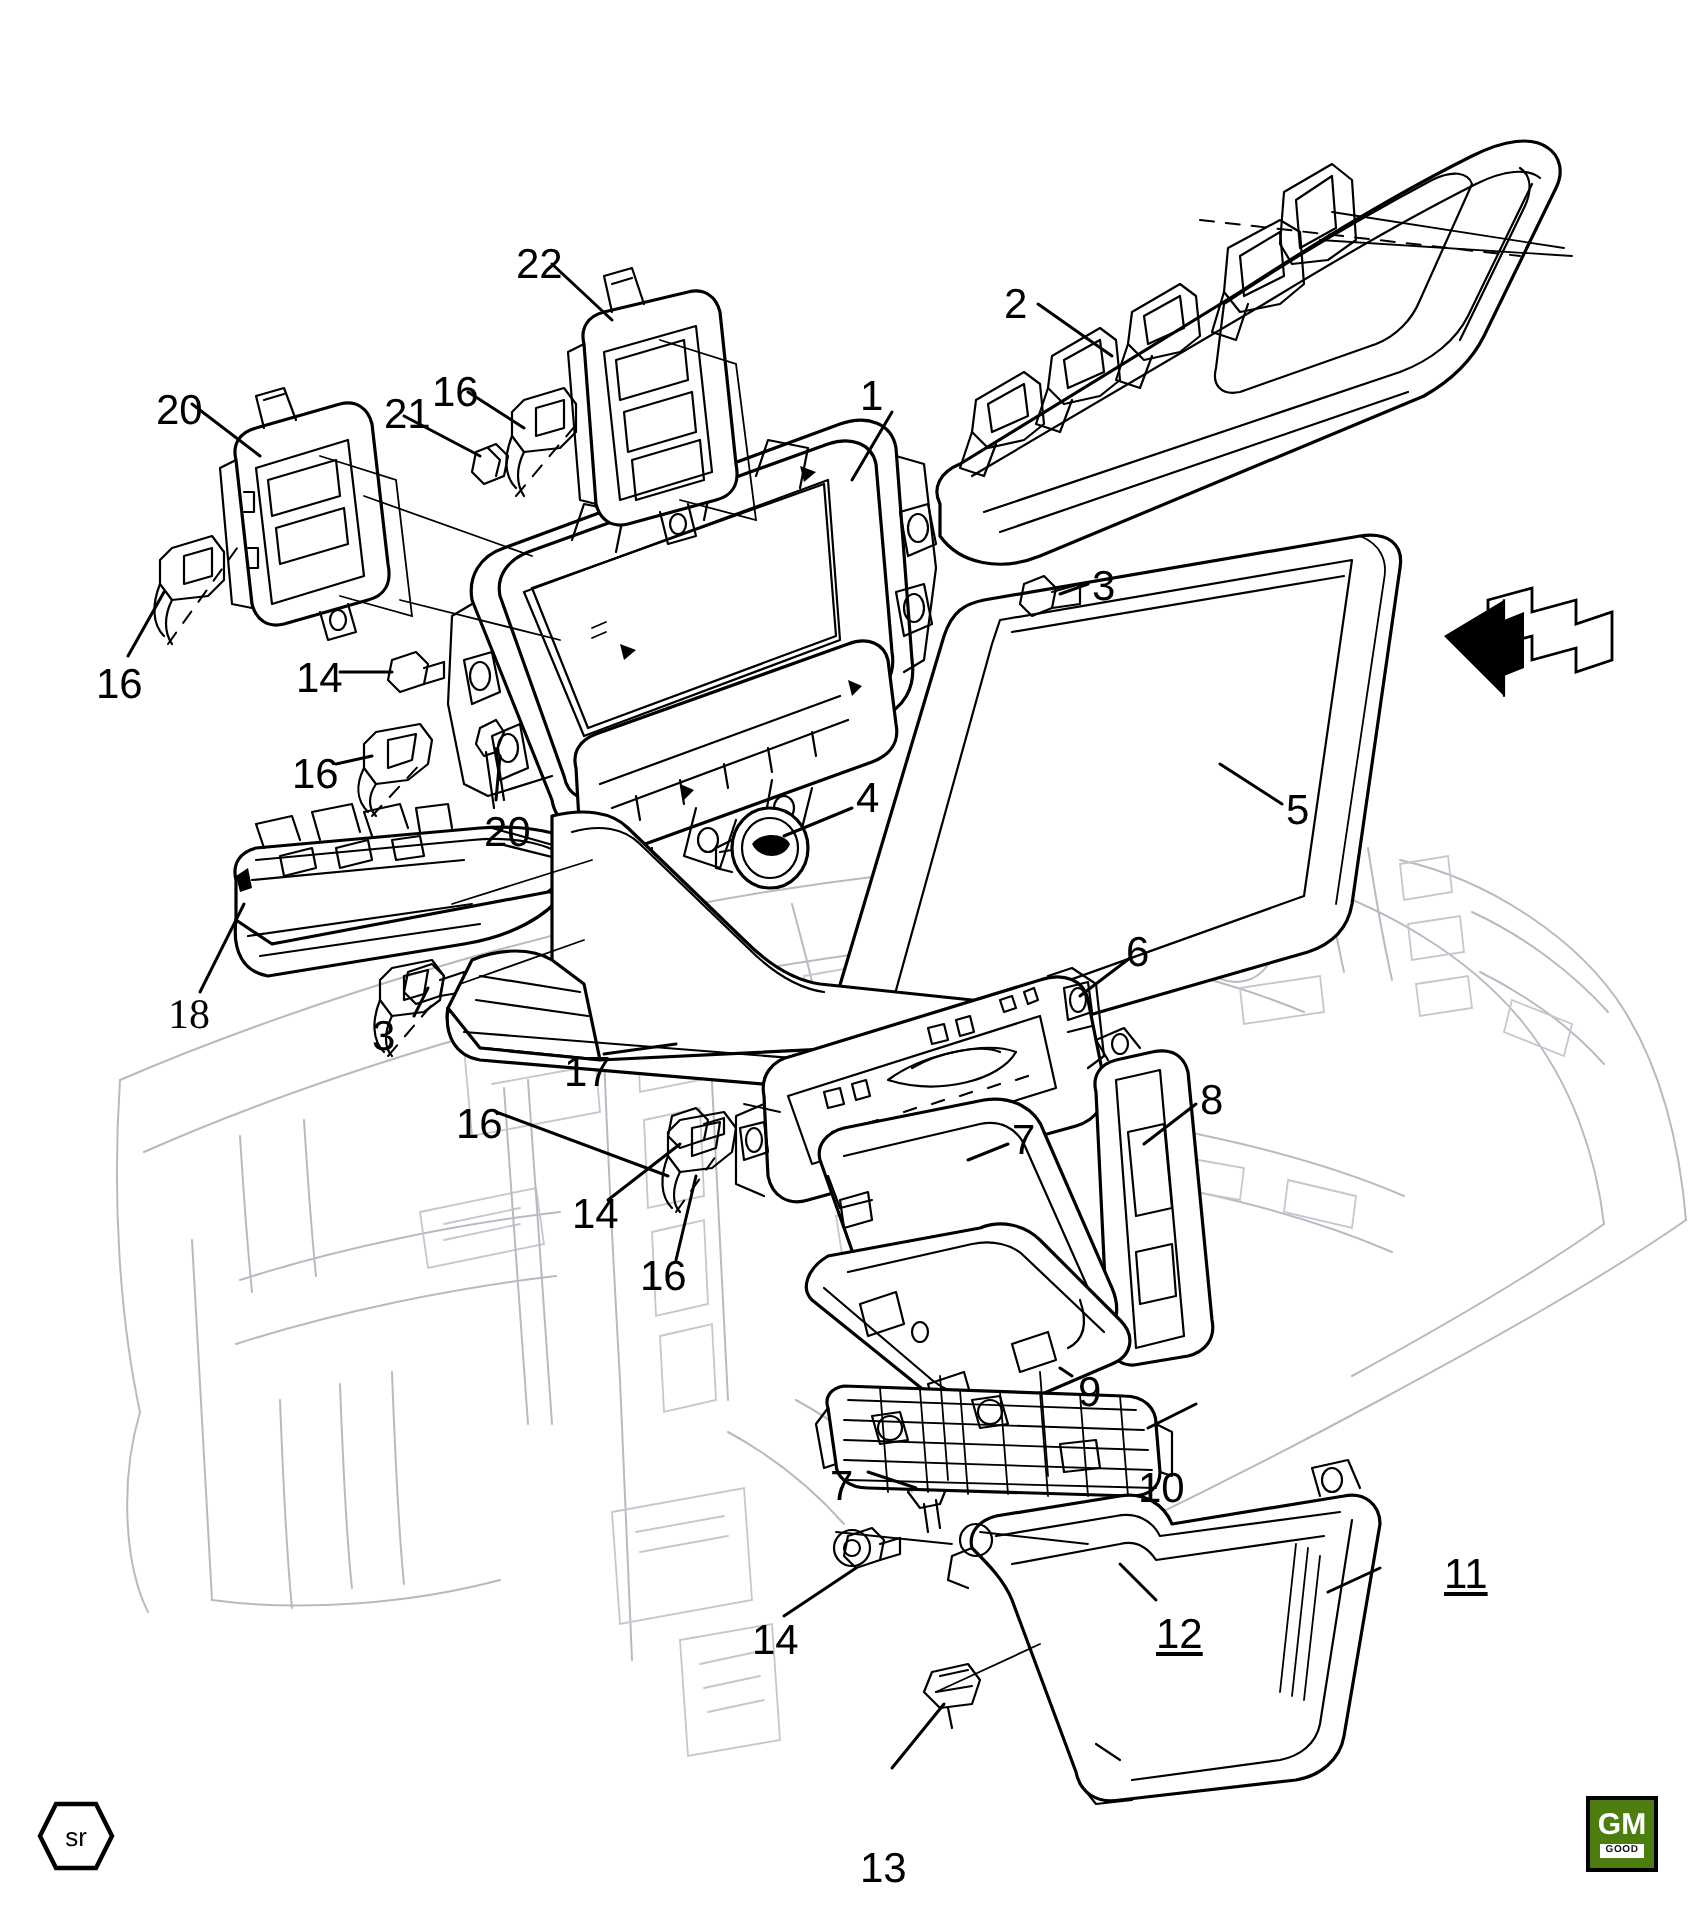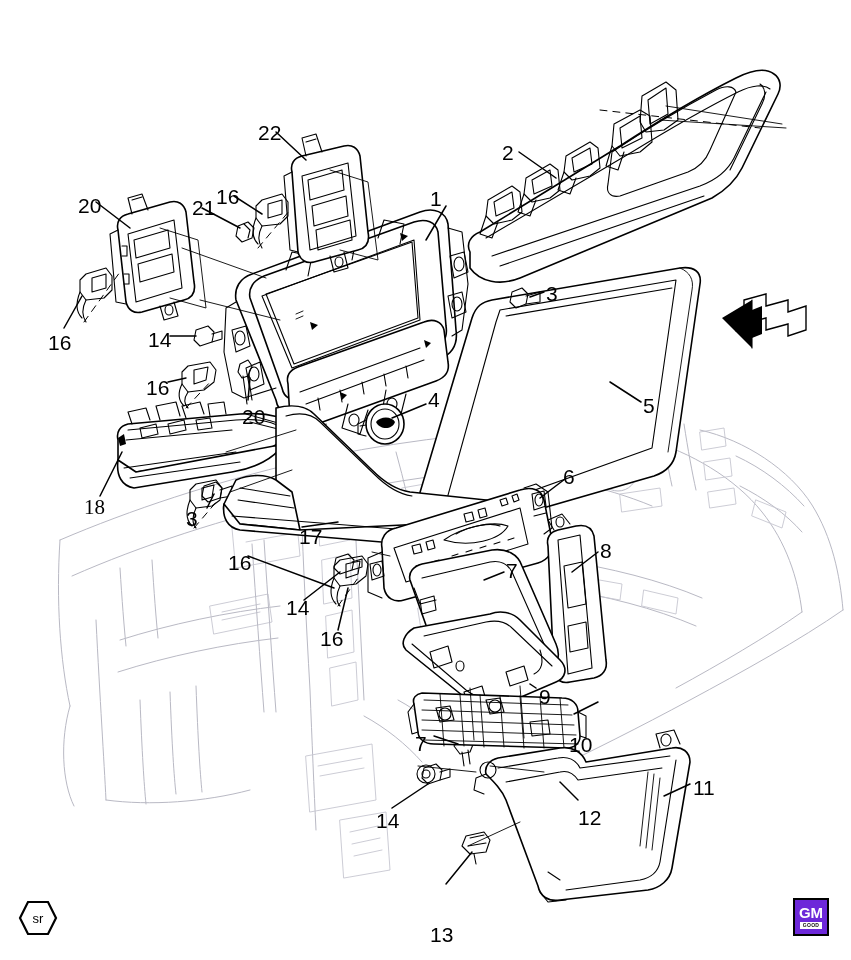--- a/index.html
+++ b/index.html
@@ -10,21 +10,21 @@
   .hdr{position:absolute;top:24px;right:18px;font-size:19px;letter-spacing:.5px;
        white-space:pre;font-family:"Liberation Sans",sans-serif;}
   .callout{position:absolute;font-size:21px;font-weight:400;line-height:1;
            font-family:"Liberation Sans",sans-serif;}
   .frt-label{position:absolute;font-size:11px;font-weight:bold;letter-spacing:-1px;
              font-family:"Liberation Sans",sans-serif;}
   .srbox{position:absolute;left:18px;top:898px;width:40px;height:40px;}
   .srtxt{position:absolute;left:18px;top:898px;width:40px;height:40px;
          display:flex;align-items:center;justify-content:center;font-size:13px;text-align:right;}
   .gmbox{position:absolute;left:793px;top:898px;width:36px;height:38px;
-         background:#6d28d9;border:2px solid #000;box-sizing:border-box;
+         background:#4d7c0f;border:2px solid #000;box-sizing:border-box;
          display:flex;flex-direction:column;align-items:center;justify-content:center;gap:2px;}
   .gmtxt{color:#fff;font-size:15px;font-weight:bold;line-height:1;letter-spacing:0px;}
   .gmsub{background:#fff;color:#111;font-size:5px;font-weight:bold;line-height:1;
          padding:1px 3px;letter-spacing:.3px;}
 </style>
 </head>
 <body>
 
 <div id="sheet">
 
@@ -566,33 +566,33 @@
 <div class="callout" style="left:502px;top:142px;">2</div>
 <div class="callout" style="left:546px;top:283px;">3</div>
 <div class="callout" style="left:186px;top:508px;">3</div>
 <div class="callout" style="left:428px;top:389px;">4</div>
 <div class="callout" style="left:643px;top:395px;">5</div>
 <div class="callout" style="left:563px;top:466px;">6</div>
 <div class="callout" style="left:506px;top:560px;">7</div>
 <div class="callout" style="left:600px;top:540px;">8</div>
 <div class="callout" style="left:539px;top:686px;">9</div>
 <div class="callout" style="left:569px;top:694px;margin-top:40px;">10</div>
-<div class="callout" style="left:693px;top:777px;">11</div>
-<div class="callout" style="left:578px;top:807px;">12</div>
+<div class="callout" style="left:722px;top:777px;text-decoration:underline;">11</div>
+<div class="callout" style="left:578px;top:807px;text-decoration:underline;">12</div>
 <div class="callout" style="left:430px;top:924px;">13</div>
 <div class="callout" style="left:148px;top:329px;">14</div>
 <div class="callout" style="left:286px;top:597px;">14</div>
 <div class="callout" style="left:376px;top:810px;">14</div>
 <div class="callout" style="left:415px;top:733px;">7</div>
 <div class="callout" style="left:216px;top:186px;">16</div>
 <div class="callout" style="left:48px;top:332px;">16</div>
 <div class="callout" style="left:146px;top:377px;">16</div>
 <div class="callout" style="left:228px;top:552px;">16</div>
 <div class="callout" style="left:320px;top:628px;">16</div>
-<div class="callout" style="left:299px;top:526px;">17</div>
+<div class="callout" style="left:282px;top:526px;">17</div>
 <div class="callout" style="left:84px;top:497px;font-family:Liberation Serif, serif;">18</div>
 <div class="callout" style="left:242px;top:406px;">20</div>
 <div class="callout" style="left:78px;top:195px;">20</div>
 <div class="callout" style="left:192px;top:197px;text-align:right;">21</div>
 <div class="callout" style="left:258px;top:122px;">22</div>
 
 <div class="frt-label" style="left:735px;top:322px;color:#000;">FRT</div>
 
 <svg class="srbox" viewBox="0 0 40 40">
   <polygon points="10,4 30,4 38,20 30,36 10,36 2,20" fill="#fff" stroke="#000" stroke-width="2.2"></polygon>

